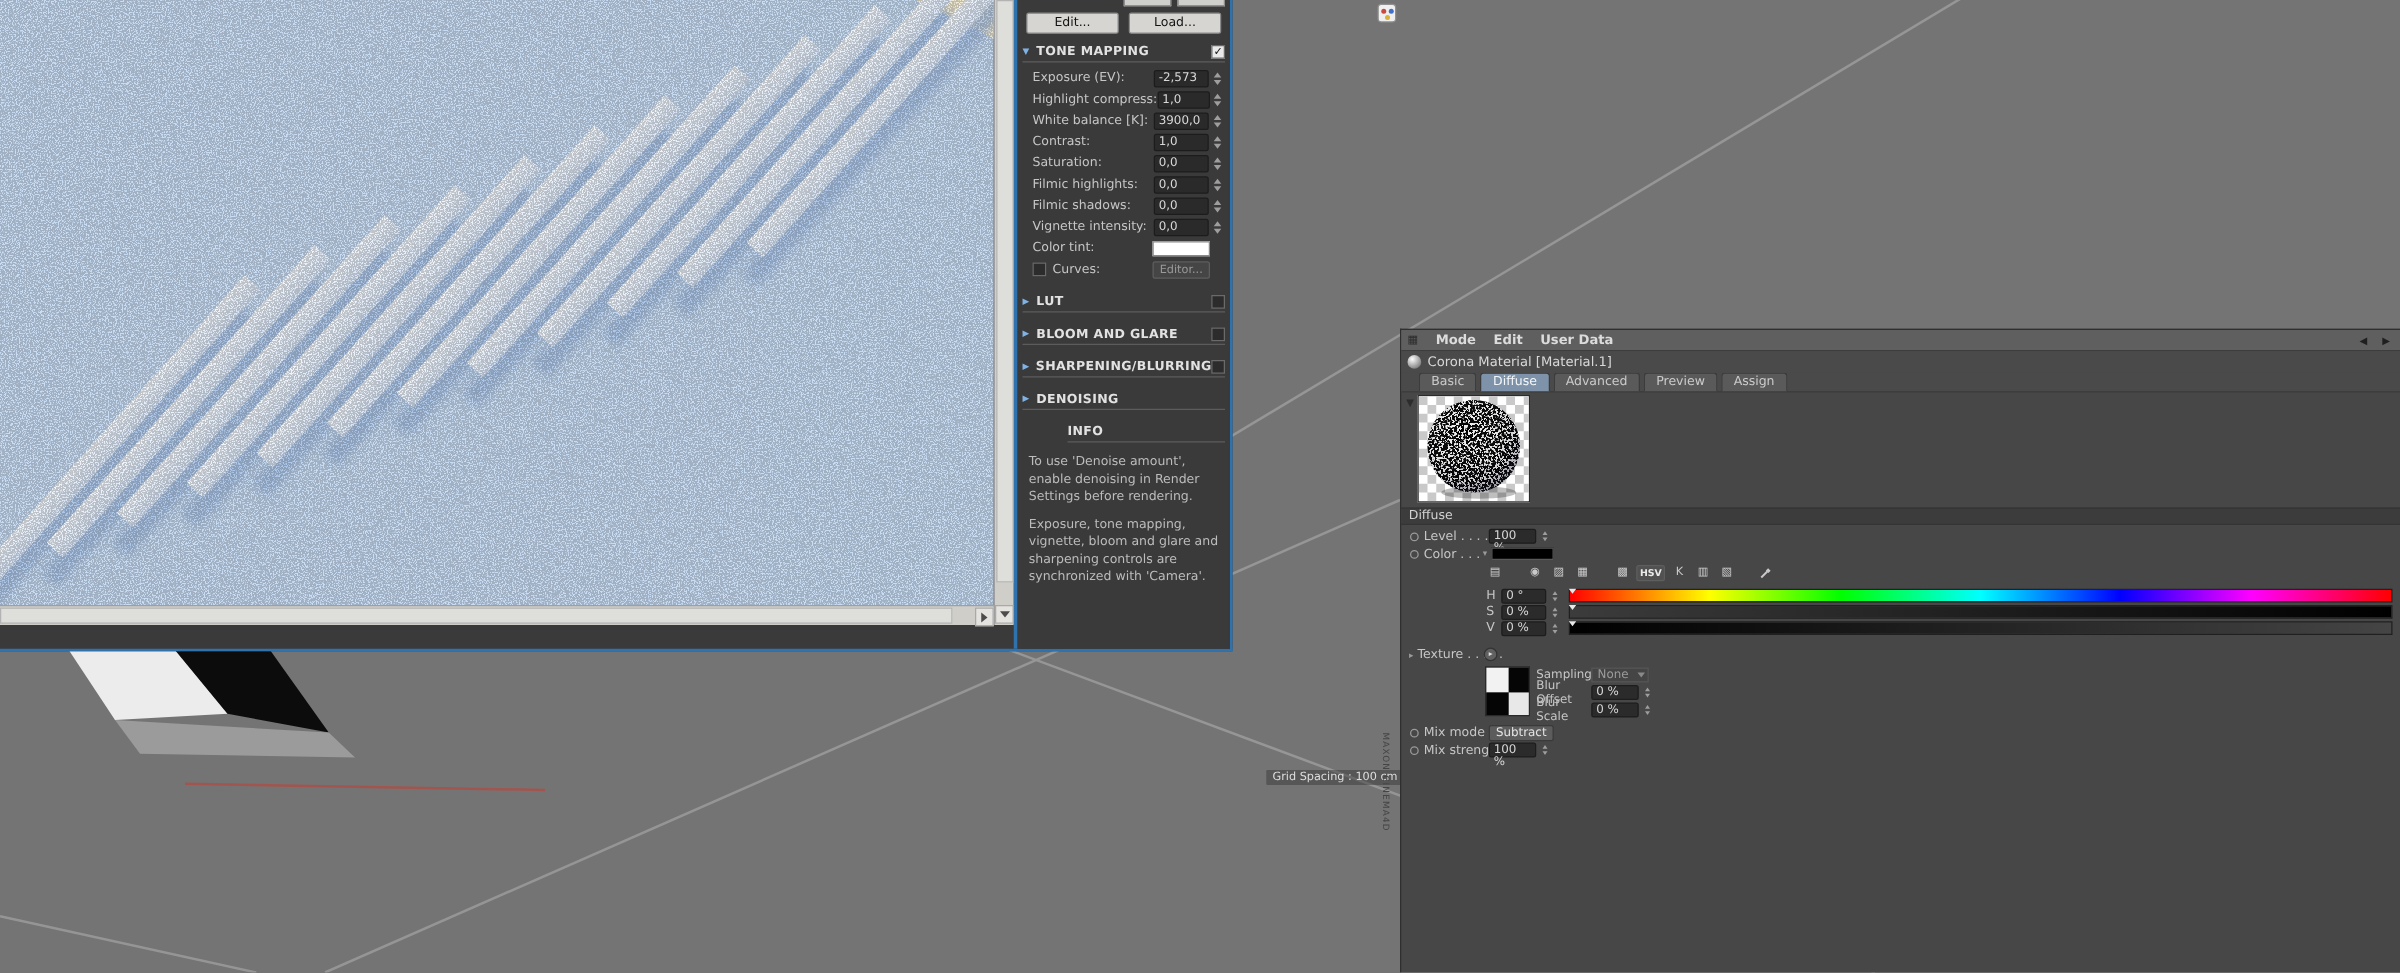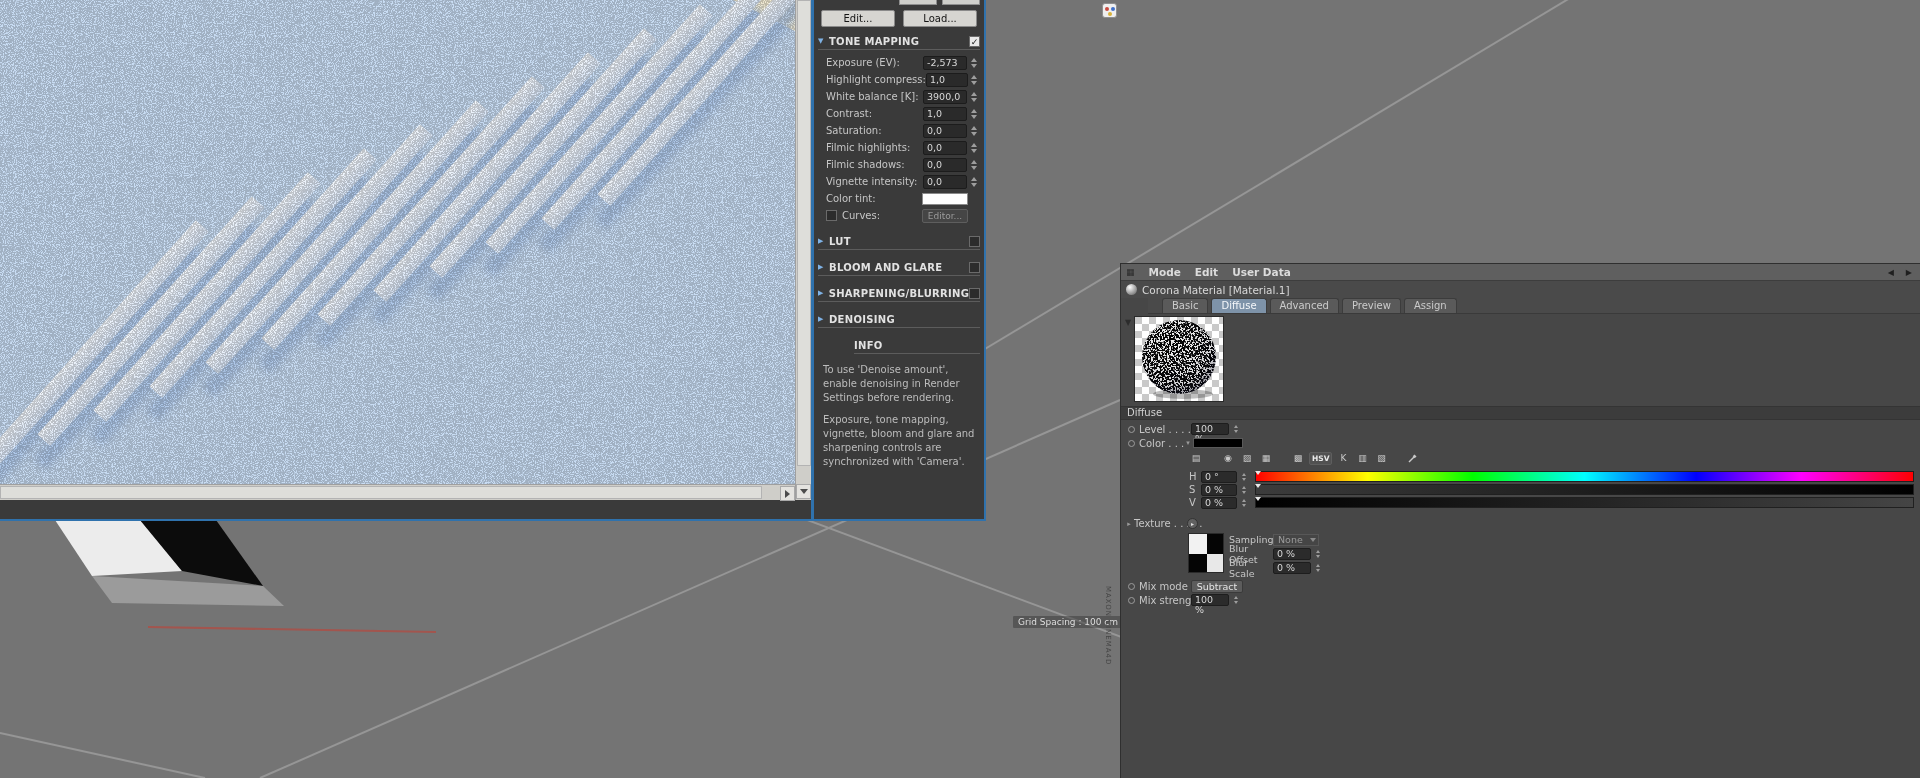--- a/index.html
+++ b/index.html
@@ -74,21 +74,21 @@
     background:#474747; border-left:1px solid #2f2f2f; border-top:1px solid #2f2f2f; color:#c8c8c8; }
   .am-menu { height:17px; background:#5f5f5f; border-bottom:1px solid #3d3d3d; display:flex; align-items:center; padding:0 8px 0 5px; gap:14px; }
   .gridic { font-size:9px; color:#2c2c2c; }
   .am-menu .mi { font-size:10.5px; color:#dcdcdc;font-weight:bold; }
   .am-menu-right { margin-left:auto; display:flex; gap:12px; }
   .am-menu-right .mic { font-size:8px; color:#1f1f1f; }
   .am-title { height:17px; display:flex; align-items:center; gap:5px; padding:0 5px; background:#4a4a4a; }
   .sphere-ic { width:11px; height:11px; border-radius:50%;
     background:radial-gradient(circle at 35% 30%, #fdfdfd, #9a9a9a 60%, #555555); }
   .am-title .tt { font-size:10.5px; color:#d8d8d8; }
-  .am-tabs { height:16px; display:flex; gap:3px; align-items:flex-end; padding-left:14px; background:#4a4a4a; border-bottom:1px solid #3a3a3a;margin-left:27px; }
+  .am-tabs { height:16px; display:flex; gap:3px; align-items:flex-end; padding-left:14px; background:#4a4a4a; border-bottom:1px solid #3a3a3a; }
   .tab { padding:1px 9px 2px; background:#5a5a5a; border:1px solid #3c3c3c; border-bottom:none;
     border-radius:3px 3px 0 0; color:#cbcbcb; font-size:10px; }
   .tab.active { background:#7e93a9; color:#f4f7fa; }
   .am-preview { position:relative; height:92px; }
   .pv-exp { position:absolute; left:4px; top:4px; font-size:8px; color:#2c2c2c; }
   .pv-thumb { position:absolute; left:13px; top:2px; width:90px; height:86px; border:1px solid #2a2a2a; background:#fff; }
   .am-sechdr { height:14px; background:#3c3c3c; border-top:1px solid #343434; border-bottom:1px solid #343434;
     line-height:12px; padding-left:6px; font-size:10px; color:#d2d2d2; }
   .am-rows { padding-top:2px; }
   .arow { display:flex; align-items:center; height:14px; padding-left:7px; }

